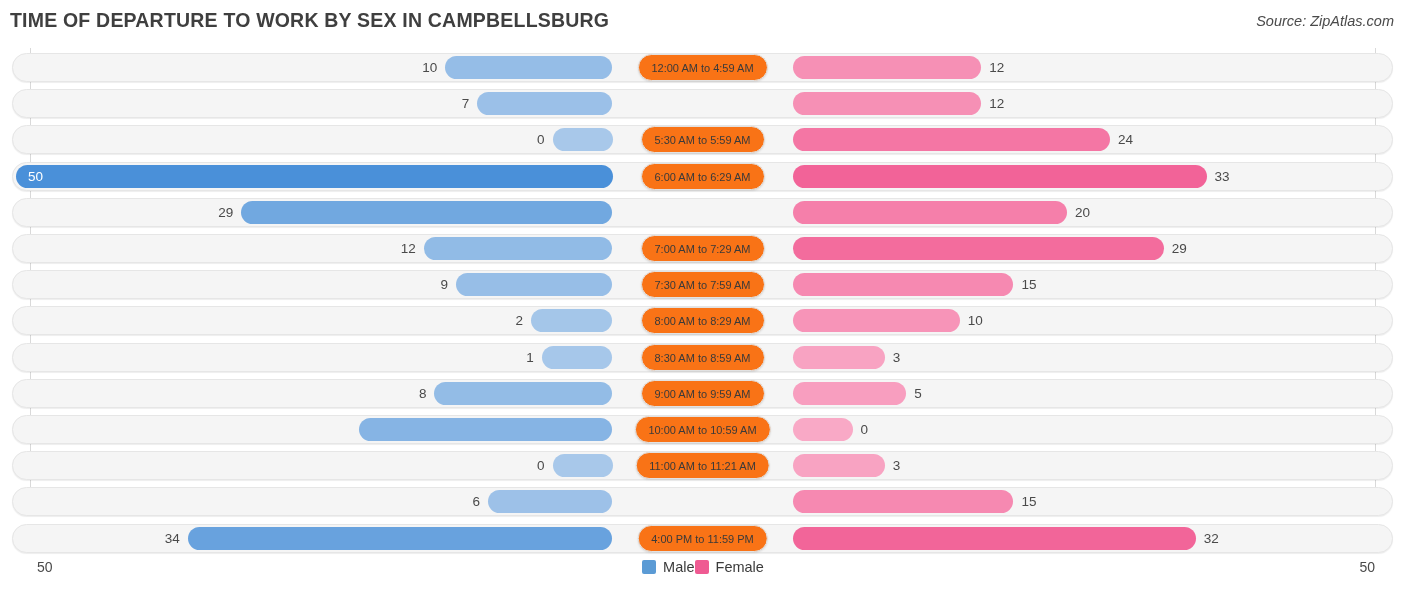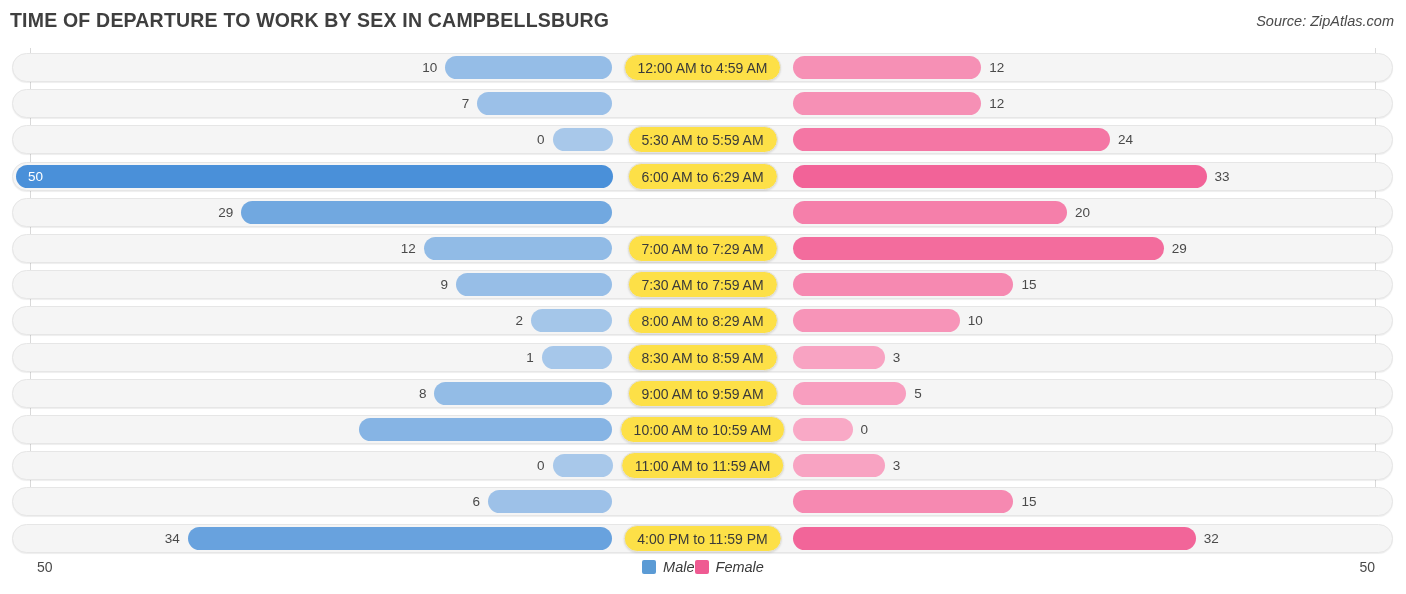--- a/index.html
+++ b/index.html
@@ -61,40 +61,40 @@
     font-size:13.5px; color:#4a4a4a; white-space:nowrap;
   }
   .val.outside-left  { text-align:right; }
   .val.outside-right { text-align:left; }
   .val.inside-left   { color:#ffffff; text-align:left; }
 
   
   .pill {
     position:absolute; top:1px; height:27px; line-height:27px;
     left:50%; transform:translateX(-50%);
-    background:#fde047; border:1px solid #e2e2e2;
+    background:#f97316; border:1px solid #e2e2e2;
     border-radius:13.5px;
     padding:0 13px;
-    font-size:14px; color:#3a3a3a; white-space:nowrap;
+    font-size:11px; color:#3a3a3a; white-space:nowrap;
     text-align:center; z-index:3;
     box-shadow:0 1px 2px rgba(0,0,0,.10);
   }
 
   
   #footer { position:absolute; left:0; top:551px; width:1406px; height:43px; }
   .axis-end {
     position:absolute; top:8px;
     font-size:14px; color:#4a4a4a;
   }
   #axis-left  { left:37px; }
   #axis-right { left:1340px; width:35px; text-align:right; }
 
   #legend {
     position:absolute; left:0; top:8px; width:1406px;
-    display:flex; justify-content:center; align-items:center; font-style:italic;
+    display:flex; justify-content:center; align-items:center; 
   }
   .legend-item { display:flex; align-items:center; gap:7px; }
   .legend-swatch { width:14px; height:14px; border-radius:2px; display:block; }
   .legend-label { font-size:14.5px; color:#3b3b3b; }
 </style>
 </head>
 <body>
 
 <div id="header">
   <div id="chart-title">TIME OF DEPARTURE TO WORK BY SEX IN CAMPBELLSBURG</div>
@@ -190,21 +190,21 @@
         <div class="bar female" style="left: 780.5px; width: 60px; background: rgb(249, 169, 198);"></div>
         <div class="val outside-right" style="left: 848.5px; width: 58px;">0</div>
         <div class="pill">10:00 AM to 10:59 AM</div>
       </div>
       <div class="row" style="top: 405.2px;">
         <div class="track"></div>
         <div class="bar male" style="left: 540.5px; width: 60px; background: rgb(168, 200, 234);"></div>
         <div class="val outside-left" style="left: 474.5px; width: 58px;">0</div>
         <div class="bar female" style="left: 780.5px; width: 92.19px; background: rgb(248, 163, 194);"></div>
         <div class="val outside-right" style="left: 880.69px; width: 58px;">3</div>
-        <div class="pill">11:00 AM to 11:59 AM</div>
+        <div class="pill">11:00 AM to 11:21 AM</div>
       </div>
       <div class="row" style="top: 441.4px;">
         <div class="track"></div>
         <div class="bar male" style="left: 476.12px; width: 124.38px; background: rgb(157, 193, 232);"></div>
         <div class="val outside-left" style="left: 410.12px; width: 58px;">6</div>
         <div class="bar female" style="left: 780.5px; width: 220.95px; background: rgb(246, 137, 177);"></div>
         <div class="val outside-right" style="left: 1009.45px; width: 58px;">15</div>
       </div>
       <div class="row" style="top: 477.6px;">
         <div class="track"></div>

